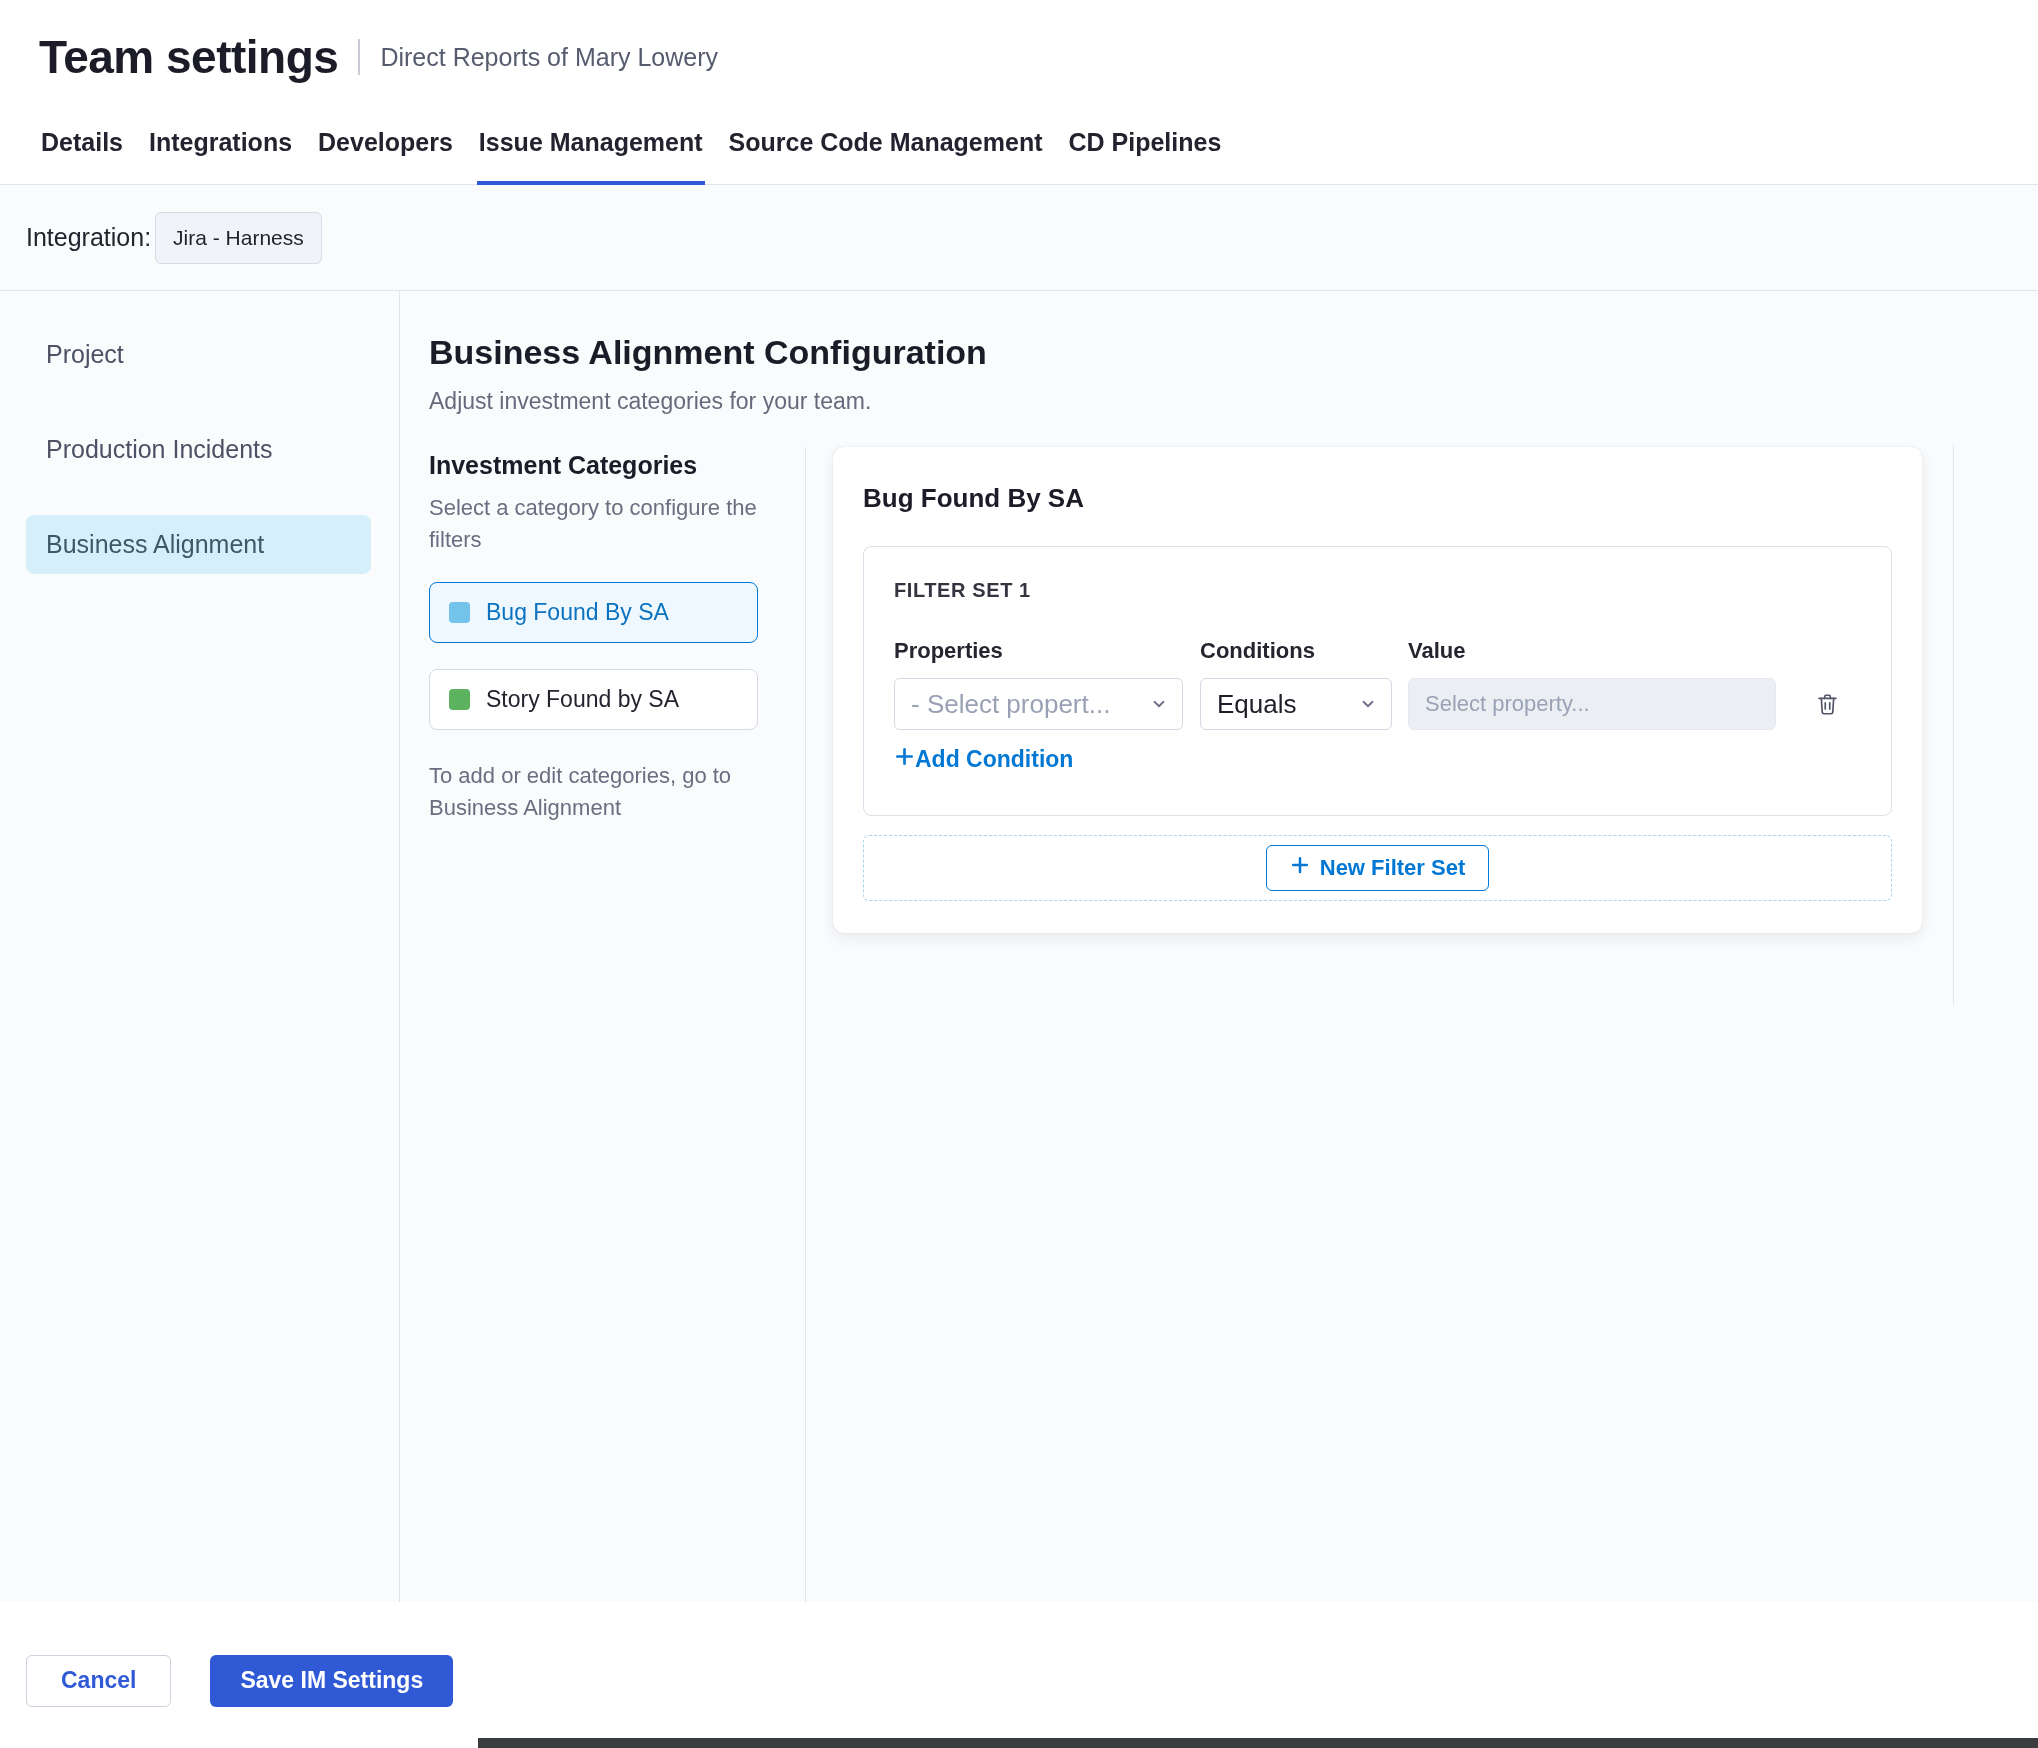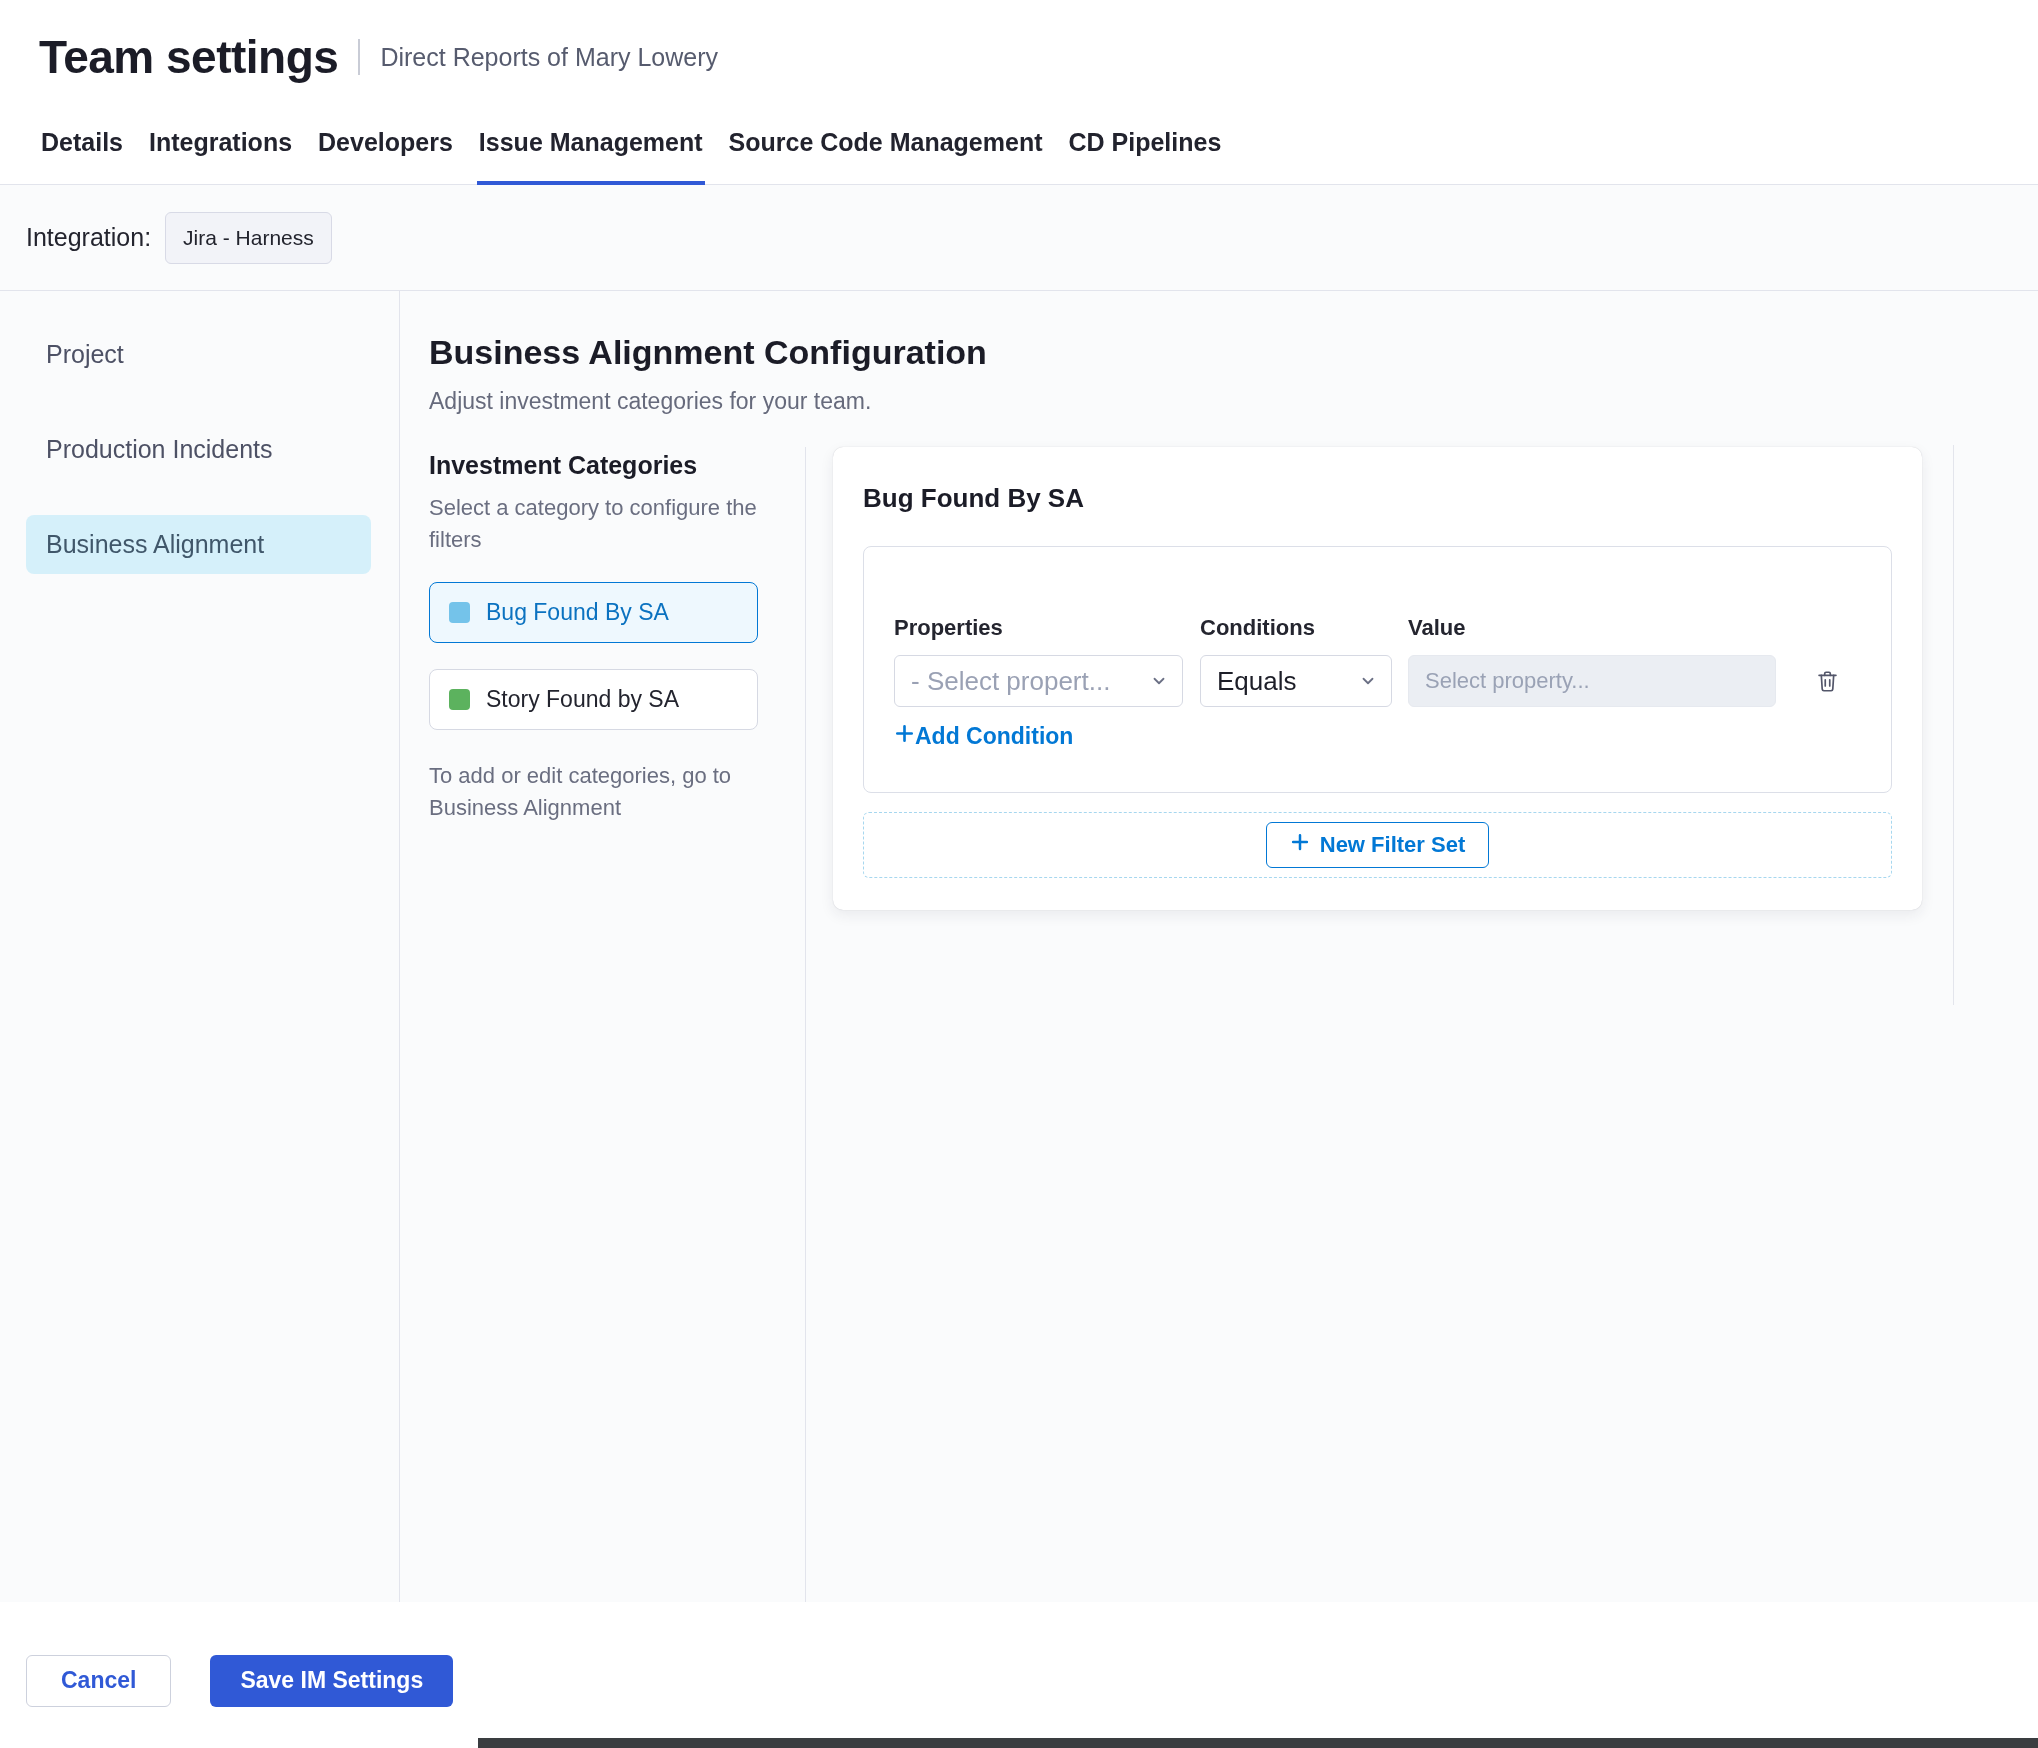--- a/index.html
+++ b/index.html
@@ -36,21 +36,21 @@
   }
   .tab.active{border-bottom-color:var(--royal);}
 
   
   .integration-bar{
     height:106px;background:var(--bg-soft);border-bottom:1px solid var(--border);
     display:flex;align-items:center;padding-left:26px;
   }
   .int-label{font-size:25px;color:#23242e;font-weight:500;}
   .chip{
-    margin-left:14px;background:#f2f3f8;border:1px solid #d8dae6;border-radius:6px;
+    margin-left:4px;background:#f2f3f8;border:1px solid #d8dae6;border-radius:6px;
     padding:13px 17px;font-size:21px;color:#23242e;cursor:pointer;
   }
 
   
   .content{display:flex;min-height:1311px;background:var(--bg-soft);}
   .sidebar{width:400px;flex:0 0 400px;border-right:1px solid var(--border);padding:34px 28px 0 26px;}
   .side-item{
     font-size:25px;color:#4d5165;padding:15px 20px;margin-bottom:36px;border-radius:8px;cursor:pointer;
   }
   .side-item.active{background:#d5f0fa;color:#40576a;}
@@ -181,20 +181,21 @@
         </div>
 
         <p class="hint footnote">To add or edit categories, go to Business Alignment</p>
       </div>
 
       <div class="filter-col">
         <div class="panel-card">
           <h3 class="panel-title">Bug Found By SA</h3>
 
           <div class="filter-set">
+            <div class="fs-title">FILTER SET 1</div>
 
             <div class="grid headers">
               <div>Properties</div>
               <div>Conditions</div>
               <div>Value</div>
               <div></div>
             </div>
 
             <div class="grid controls">
               <div class="select select-property">

